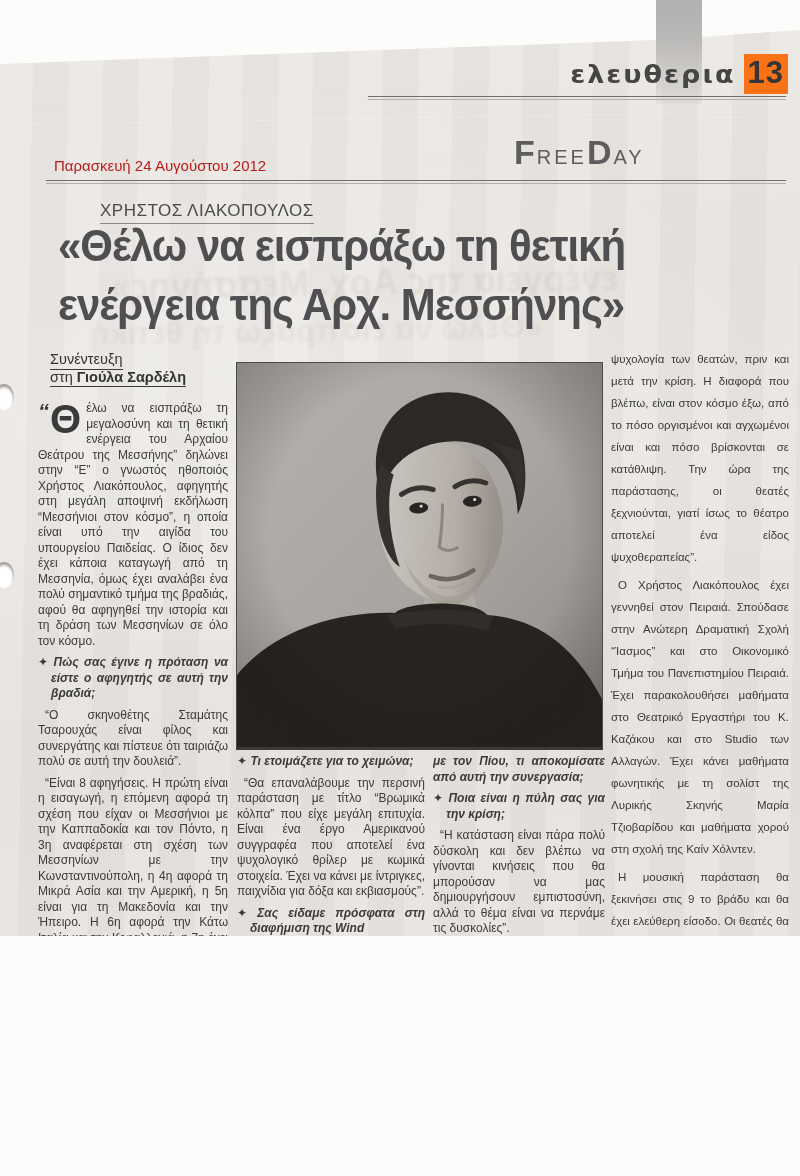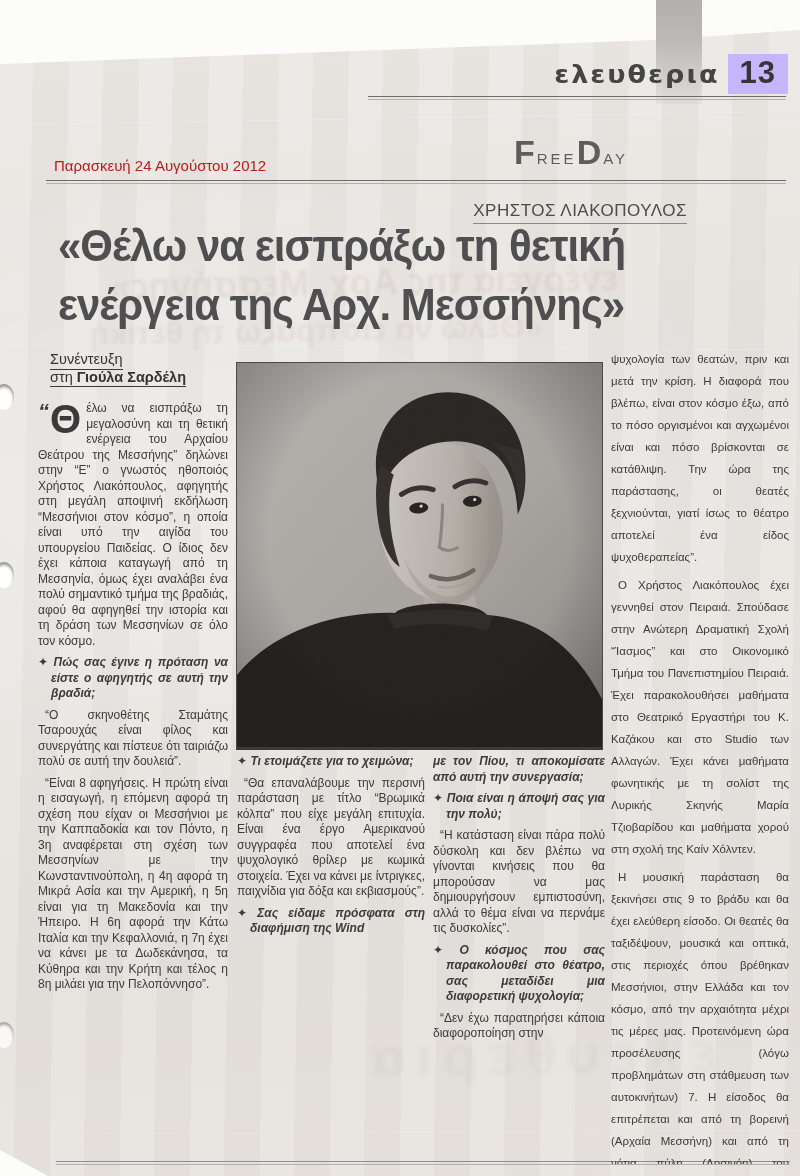--- a/index.html
+++ b/index.html
@@ -1,17 +1,17 @@
 <!DOCTYPE html>
 <html lang="el"><head>
 <meta charset="utf-8">
 <style>
   html,body{margin:0;padding:0;}
   body{background:#fbfbfa;font-family:"Liberation Sans","DejaVu Sans",sans-serif;}
-  .page{position:relative;width:800px;height:1176px;overflow:hidden;background:#fcfcfb;}
+  .page{position:relative;width:800px;height:936px;overflow:hidden;background:#fcfcfb;}
 
   
   .paper{position:absolute;inset:0;
     background:
       radial-gradient(900px 500px at 30% 40%, rgba(255,255,255,.25), rgba(0,0,0,0) 60%),
       repeating-linear-gradient(91deg, rgba(255,255,255,.045) 0 34px, rgba(70,60,55,.03) 34px 70px),
       linear-gradient(177deg,#edeae6 0%,#e8e5e1 30%,#eae7e3 55%,#e6e3de 80%,#e9e5e1 100%);
     clip-path:polygon(0 64px,655px 40px,800px 30px,800px 1176px,48px 1176px,0 1150px);
   }
   .crease{position:absolute;background:linear-gradient(rgba(255,255,255,.55),rgba(160,150,145,.12));height:2px;}
@@ -19,33 +19,33 @@
   .crease.c2{left:0;top:347px;width:800px;transform:rotate(.4deg);opacity:.35;}
   .crease.c3{left:60px;top:1132px;width:740px;transform:rotate(-.3deg);opacity:.4;}
 
   .tape{position:absolute;left:656px;top:0;width:46px;height:104px;
     background:linear-gradient(#b2b0ae,#bcbab8 40%,rgba(188,186,184,.18));}
 
   
   .header-right{position:absolute;top:54px;right:12px;display:flex;align-items:center;gap:8px;z-index:5;}
   .masthead-logo{font-family:"DejaVu Sans","Liberation Sans",sans-serif;font-weight:800;
     font-size:27px;letter-spacing:2px;color:#454546;transform:scaleY(.92);}
-  .pagenum-box{background:#c4b5fd;padding:1px 12px 3px;}
+  .pagenum-box{background:#f97316;padding:1px 4px 3px;}
   .pagenum{font-size:31px;font-weight:800;color:#353535;letter-spacing:1px;}
   .rule{position:absolute;border-top:1px solid #6f6d6b;border-bottom:1px solid #b3b1af;height:2px;z-index:4;}
   .rule-logo{left:368px;top:96px;width:418px;}
   .rule-top{left:46px;top:180px;width:740px;}
   .rule-bottom{left:56px;top:1161px;width:734px;border-top-color:#8f8d8b;}
   .date{position:absolute;left:54px;top:157px;font-size:15px;color:#b91c1c;z-index:5;}
   .freeday{position:absolute;left:514px;top:133px;color:#5d5d5e;z-index:5;white-space:nowrap;}
   .fd-big{font-size:34px;font-weight:700;letter-spacing:2px;}
-  .fd-small{font-size:15px;font-weight:500;letter-spacing:3px;}
-
-  
-  .kicker-wrap{position:absolute;left:87px;top:201px;width:600px;text-align:right;z-index:5;text-decoration:underline;}
+  .fd-small{font-size:20px;font-weight:500;letter-spacing:3px;}
+
+  
+  .kicker-wrap{position:absolute;left:100px;top:201px;width:600px;text-align:left;z-index:5;text-decoration:underline;}
   .kicker{display:inline-block;font-size:17px;color:#4b4b4c;letter-spacing:.5px;
     border-bottom:1px solid #8a8886;padding-bottom:2px;}
   .headline{position:absolute;left:58px;z-index:5;font-weight:700;color:#4f4e51;
     font-size:42px;letter-spacing:-1px;white-space:nowrap;transform:scaleY(1.04);}
   .hl1{top:222px;}
   .hl2{top:281px;}
 
   
   .ghost{position:absolute;font-weight:800;color:#ab9089;white-space:nowrap;
     transform:scaleX(-1) rotate(1deg);filter:blur(1.6px);z-index:2;}
@@ -181,21 +181,21 @@
   </div>
 
   <div class="col col-2">
     <p class="q"><span>✦</span> <span>Τι ετοιμάζετε για το χειμώνα;</span></p>
     <p class="ans">“Θα επαναλάβουμε την περσινή παράσταση με τίτλο “Βρωμικά κόλπα” που είχε μεγάλη επιτυχία. Είναι ένα έργο Αμερικανού συγγραφέα που αποτελεί ένα ψυχολογικό θρίλερ με κωμικά στοιχεία. Έχει να κάνει με ίντριγκες, παιχνίδια για δόξα και εκβιασμούς”.</p>
     <p class="q"><span>✦</span> <span>Σας είδαμε πρόσφατα στη διαφήμιση της Wind</span></p>
   </div>
 
   <div class="col col-3">
     <p class="qcont">με τον Πίου, τι αποκομίσατε από αυτή την συνεργασία;</p>
-    <p class="q"><span>✦</span> <span>Ποια είναι η άποψή σας για την πολύ;</span></p>
+    <p class="q"><span>✦</span> <span>Ποια είναι η πύλη σας για την κρίση;</span></p>
     <p class="ans">“Η κατάσταση είναι πάρα πολύ δύσκολη και δεν βλέπω να γίνονται κινήσεις που θα μπορούσαν να μας δημιουργήσουν εμπιστοσύνη, αλλά το θέμα είναι να περνάμε τις δυσκολίες”.</p>
     <p class="q"><span>✦</span> <span>Ο κόσμος που σας παρακολουθεί στο θέατρο, σας μεταδίδει μια διαφορετική ψυχολογία;</span></p>
     <p class="ans">“Δεν έχω παρατηρήσει κάποια διαφοροποίηση στην</p>
   </div>
 
   <div class="col col-4">
     <p class="cont">ψυχολογία των θεατών, πριν και μετά την κρίση. Η διαφορά που βλέπω, είναι στον κόσμο έξω, από το πόσο οργισμένοι και αγχωμένοι είναι και πόσο βρίσκονται σε κατάθλιψη. Την ώρα της παράστασης, οι θεατές ξεχνιούνται, γιατί ίσως το θέατρο αποτελεί ένα είδος ψυχοθεραπείας”.</p>
     <p class="ans">Ο Χρήστος Λιακόπουλος έχει γεννηθεί στον Πειραιά. Σπούδασε στην Ανώτερη Δραματική Σχολή “Ίασμος” και στο Οικονομικό Τμήμα του Πανεπιστημίου Πειραιά. Έχει παρακολουθήσει μαθήματα στο Θεατρικό Εργαστήρι του Κ. Καζάκου και στο Studio των Αλλαγών. Έχει κάνει μαθήματα φωνητικής με τη σολίστ της Λυρικής Σκηνής Μαρία Τζιοβαρίδου και μαθήματα χορού στη σχολή της Καίν Χόλντεν.</p>
     <p class="ans">Η μουσική παράσταση θα ξεκινήσει στις 9 το βράδυ και θα έχει ελεύθερη είσοδο. Οι θεατές θα ταξιδέψουν, μουσικά και οπτικά, στις περιοχές όπου βρέθηκαν Μεσσήνιοι, στην Ελλάδα και τον κόσμο, από την αρχαιότητα μέχρι τις μέρες μας. Προτεινόμενη ώρα προσέλευσης (λόγω προβλημάτων στη στάθμευση των αυτοκινήτων) 7. Η είσοδος θα επιτρέπεται και από τη βορεινή (Αρχαία Μεσσήνη) και από τη νότια πύλη (Αρσινόη) του αρχαιολογικού χώρου (συνιστάται οι επισκέπτες να έχουν μαζί τους ένα φακό). Στον αρχαιολογικό χώρο δεν επιτρέπεται η είσοδος με φαγητά ή και αναψυκτικά. Προτεινόμενη υπόδηση: άνετα ίσια παπούτσια.</p>
   </div>

